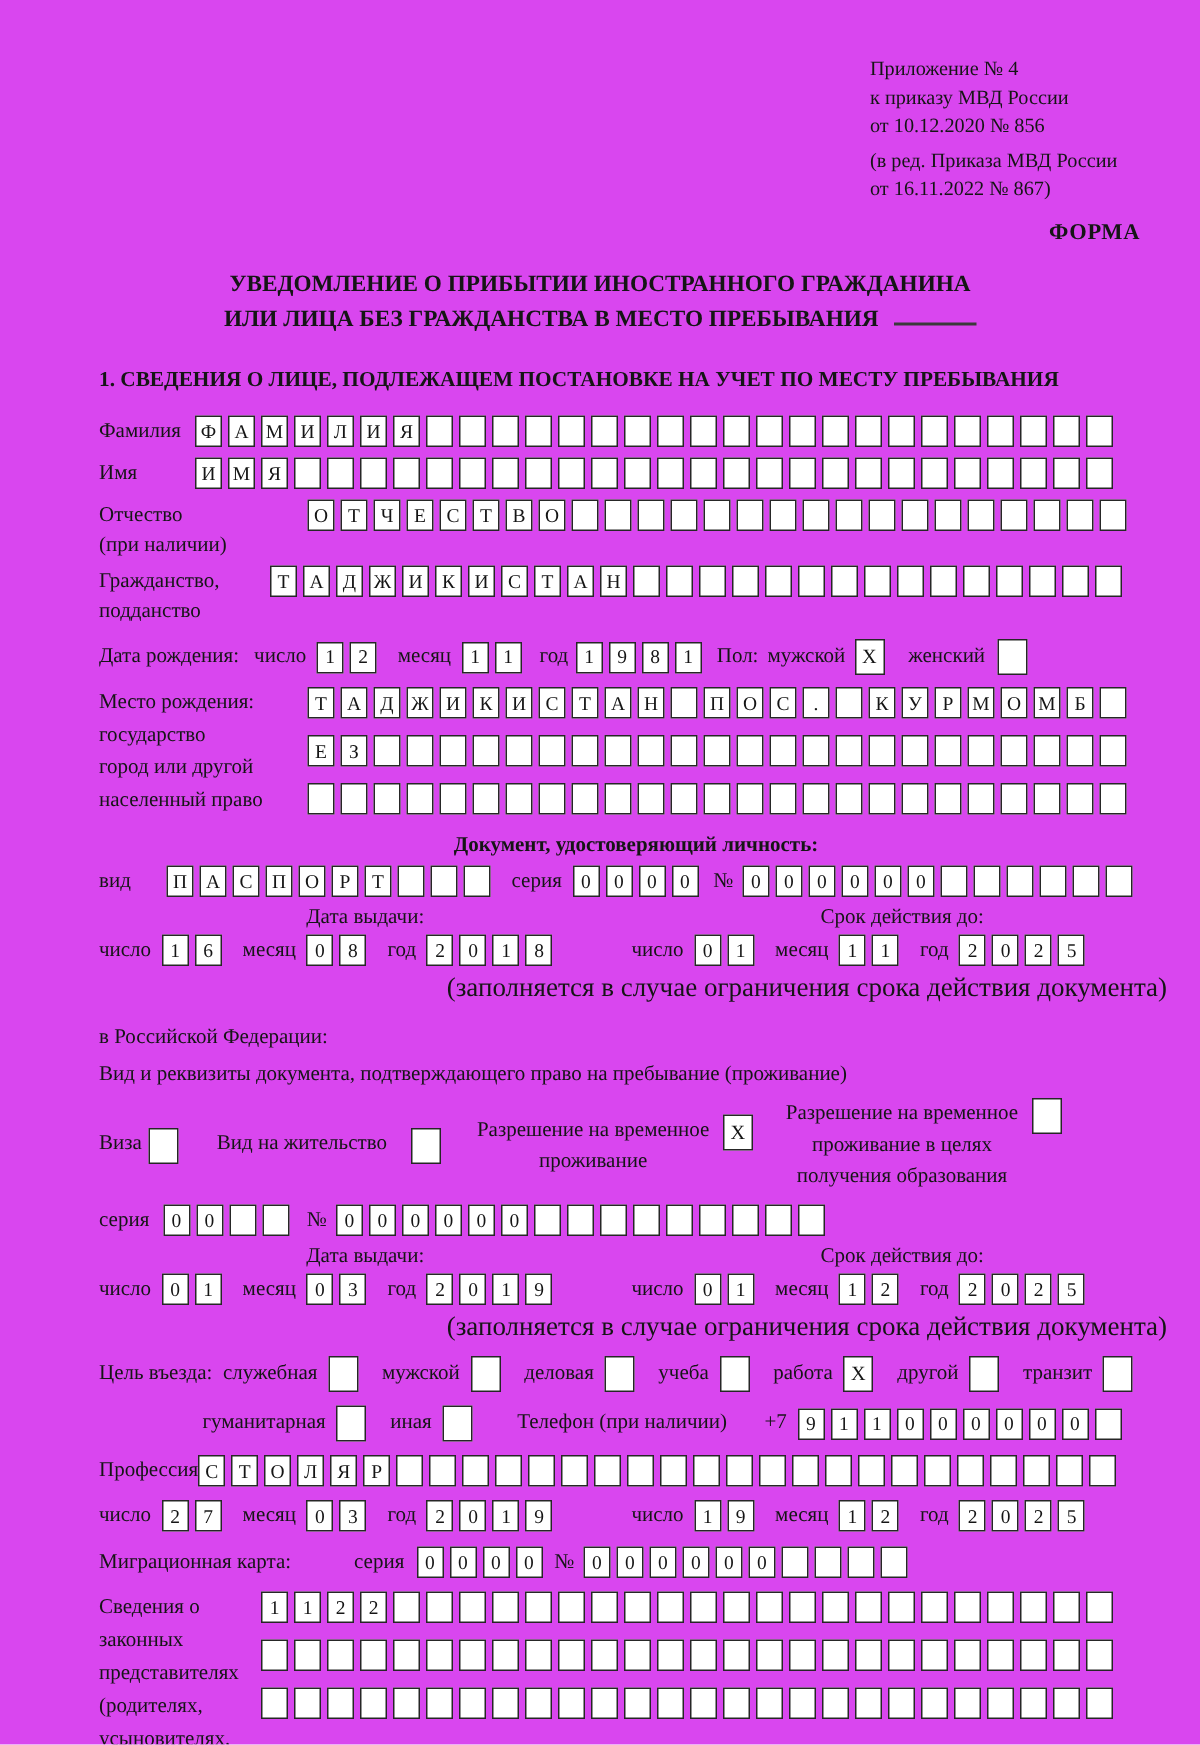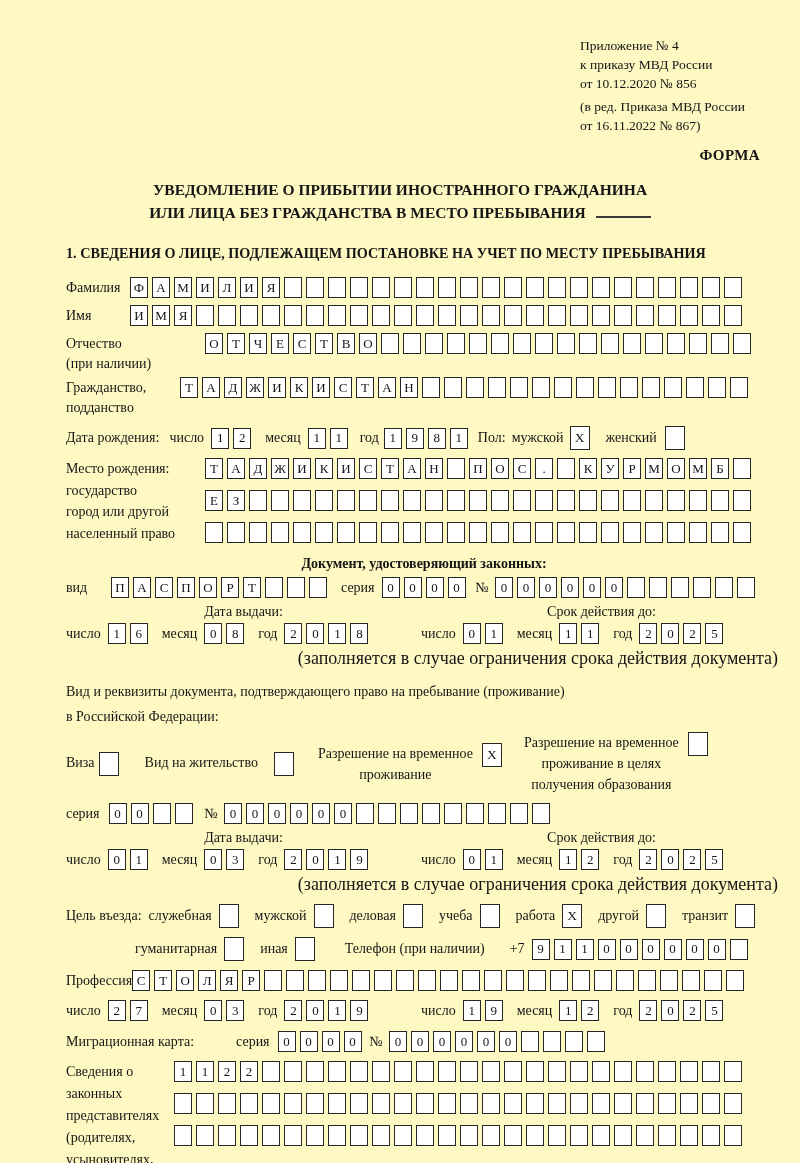--- a/index.html
+++ b/index.html
@@ -1,17 +1,17 @@
 <!DOCTYPE html>
 <html><head>
 <meta charset="utf-8">
 <style>
   html,body { margin:0; padding:0; background:#fff; }
   .page {
-    width:800px; height:1163px; background:#fef9c3; box-sizing:border-box;
+    width:800px; height:1163px; background:#d946ef; box-sizing:border-box;
     padding:36px 18px 8px 66px; font-family:"Liberation Serif", serif;
     color:#151515; font-size:14px; overflow:hidden; position:relative;
   }
   
   .hdr { width:200px; margin-left:auto; margin-right:2px; font-size:13.5px; line-height:19px; }
   .hdr .g { margin-top:4px; }
   .forma { text-align:right; padding-right:22px; font-weight:bold; font-size:15px; margin-top:12px; letter-spacing:.4px; }
   
   .title { margin:14px -18px 0 -66px; text-align:center; font-weight:bold; font-size:15.5px; line-height:23px; }
   .tu { display:inline-block; width:55px; border-bottom:2px solid #3a3a3a; margin-left:10px; height:2px; }
@@ -331,21 +331,21 @@
           <span class="cell"></span>
           <span class="cell"></span>
           <span class="cell"></span>
           <span class="cell"></span>
           <span class="cell"></span>
           <span class="cell"></span>
         </span>
     </div>
   </div>
 
-  <div class="doch">Документ, удостоверяющий законных:</div>
+  <div class="doch">Документ, удостоверяющий личность:</div>
   <div class="row" style="margin-top:5px;">
     <span class="lab w45">вид</span>
     <span class="cells">
         <span class="cell">П</span>
         <span class="cell">А</span>
         <span class="cell">С</span>
         <span class="cell">П</span>
         <span class="cell">О</span>
         <span class="cell">Р</span>
         <span class="cell">Т</span>
@@ -419,22 +419,22 @@
             <span class="cell">0</span>
             <span class="cell">2</span>
             <span class="cell">5</span>
           </span>
       </span>
     </div>
   </div>
   <div class="note">(заполняется в случае ограничения срока действия документа)</div>
 
   <div class="intro">
+    <div>в Российской Федерации:</div>
     <div>Вид и реквизиты документа, подтверждающего право на пребывание (проживание)</div>
-    <div>в Российской Федерации:</div>
   </div>
 
   <div class="opts">
     <span class="opt">
       <span class="olab">Виза</span>
       <span class="cells cb" style="margin-left:4px;">
           <span class="cell"></span>
         </span>
     </span>
     <span class="opt" style="margin-left:22px;">

